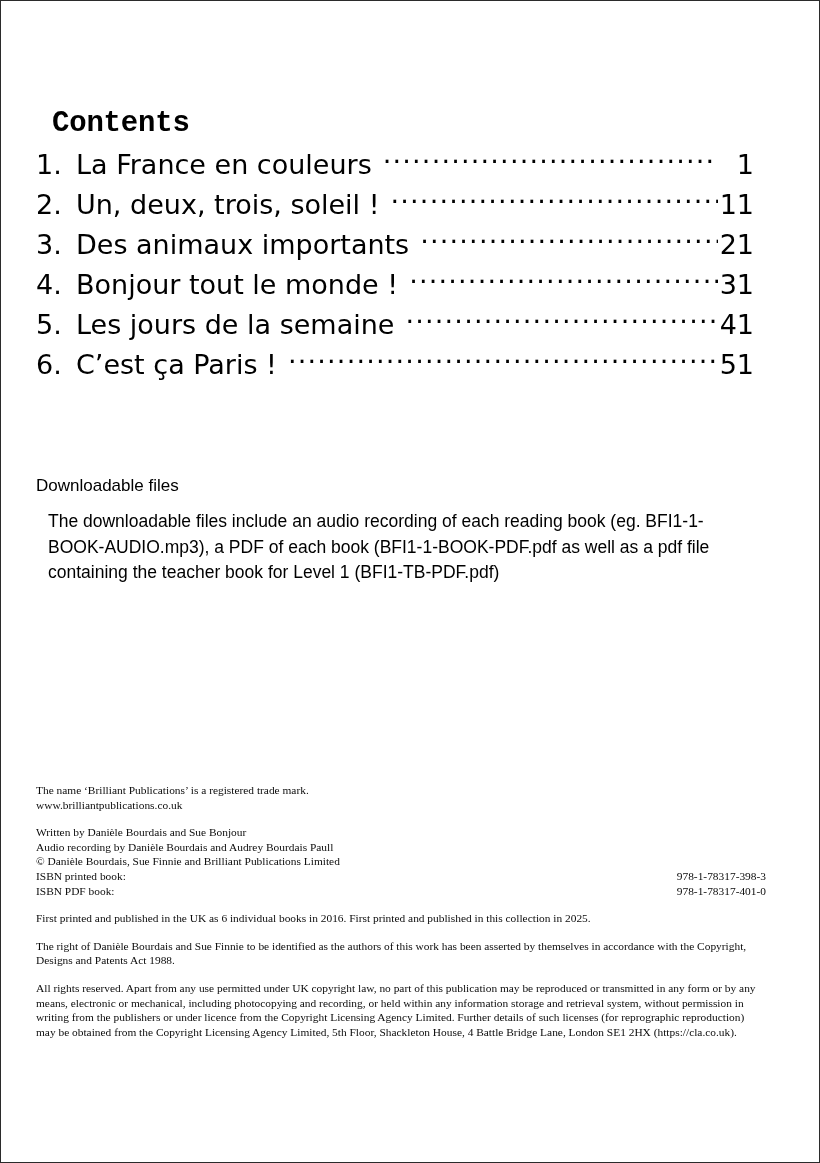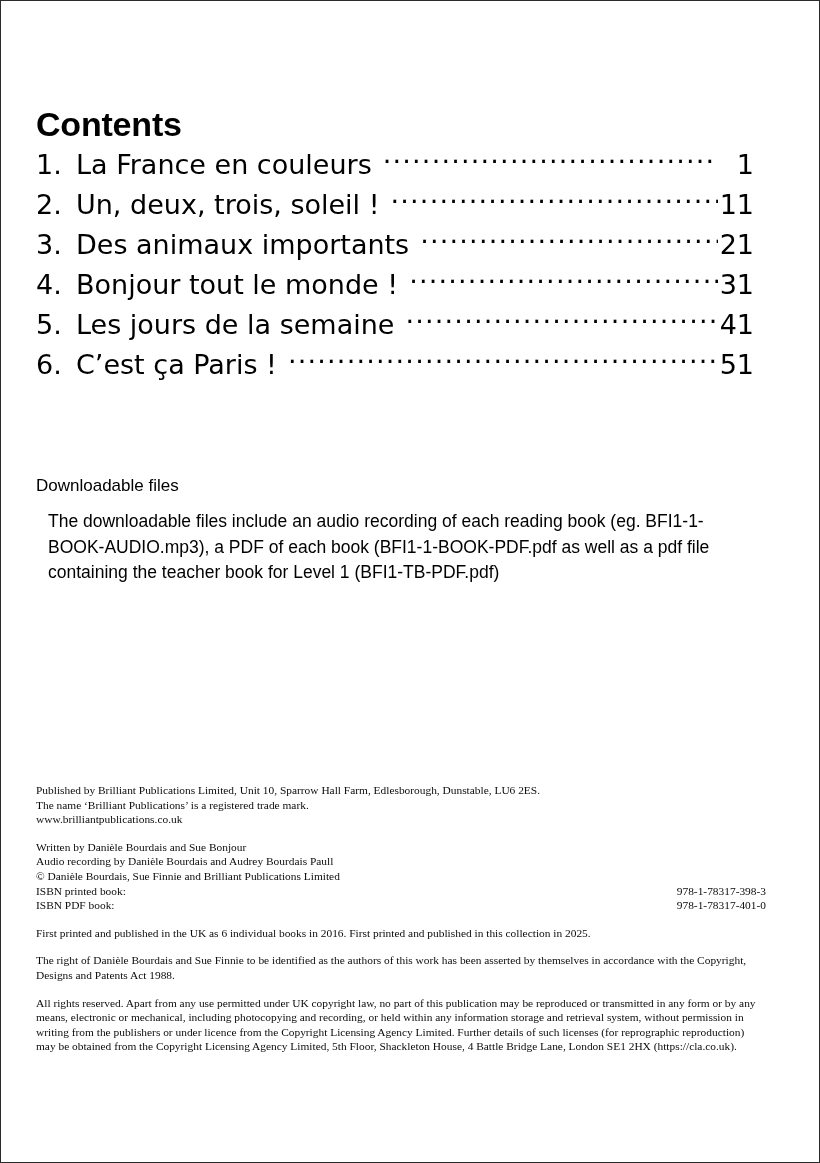--- a/index.html
+++ b/index.html
@@ -25,26 +25,26 @@
   }
 
   
   .toc-block {
     position: absolute;
     left: 35px;
     top: 106px;
     width: 718px;
   }
   .toc-heading {
-    font-family: Liberation Sans, sans-serif;
+    font-family: Liberation Mono, monospace;
     font-weight: bold;
-    font-size: 34px;
+    font-size: 29px;
     letter-spacing: -0.2px;
     line-height: 34px;
-    margin: 0 0 4px 0;
+    margin: 0 0 4px 16px;
     color: #000;
   }
   .toc-list {
     list-style: none;
     margin: 0;
     padding: 0;
   }
   .toc-row {
     display: flex;
     align-items: baseline;
@@ -196,21 +196,20 @@
   </div>
 
   <div class="downloads-block">
     <h2 class="downloads-heading">Downloadable files</h2>
     <p class="downloads-body">The downloadable files include an audio recording of each reading book (eg. BFI1-1-BOOK-AUDIO.mp3), a PDF of each book (BFI1-1-BOOK-PDF.pdf as well as a pdf file containing the teacher book for Level 1 (BFI1-TB-PDF.pdf)</p>
   </div>
 
   <div class="imprint">
 
     <div class="group">
-      <p>Published by Brilliant Publications Limited, Unit 10, Sparrow Hall Farm, Edlesborough, Dunstable, LU6 2ES.</p>
       <p>The name ‘Brilliant Publications’ is a registered trade mark.</p>
       <p>www.brilliantpublications.co.uk</p>
     </div>
 
     <div class="group">
       <p>Written by Danièle Bourdais and Sue Bonjour</p>
       <p>Audio recording by Danièle Bourdais and Audrey Bourdais Paull</p>
       <p>© Danièle Bourdais, Sue Finnie and Brilliant Publications Limited</p>
       <div class="isbn-row">
         <span class="isbn-label">ISBN printed book:</span>

